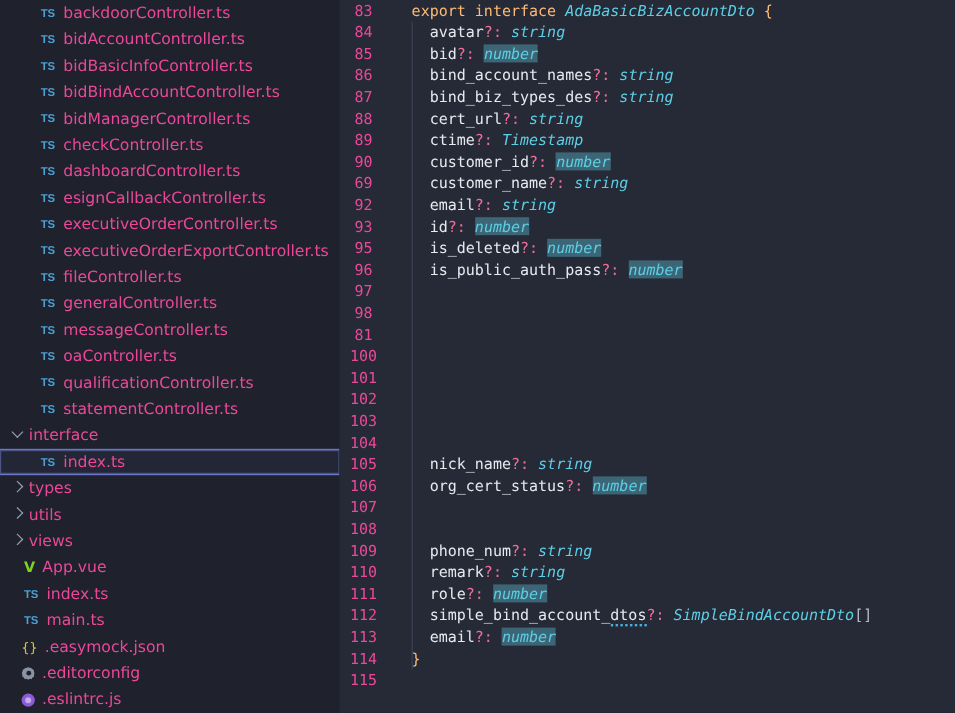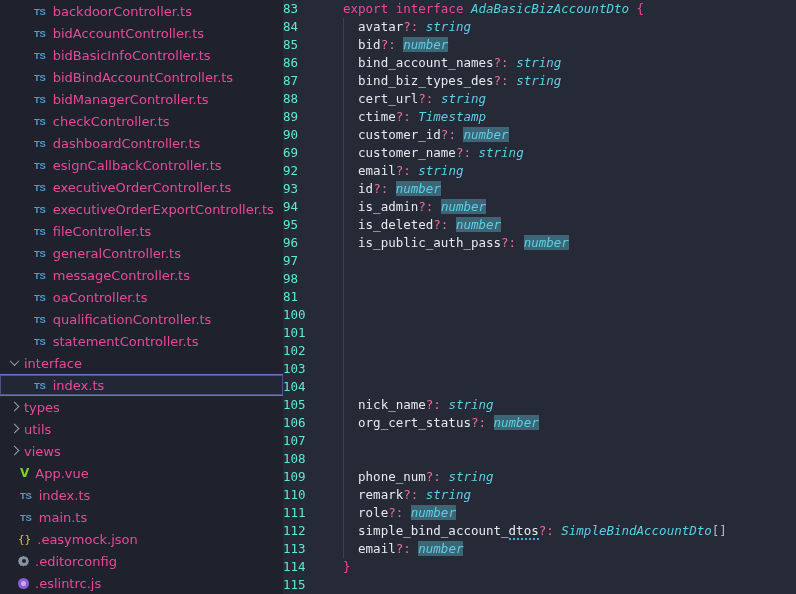--- a/index.html
+++ b/index.html
@@ -137,23 +137,23 @@
   }
   .code-row {
     height: 18px;
     display: flex;
     align-items: flex-start;
     position: relative;
   }
   .lineno {
     width: 47px;
     flex: 0 0 47px;
-    text-align: left;
+    text-align: center;
     padding-right: 7px;
-    color: #5eead4;
+    color: #ec4899;
     font-size: 12.5px;
     line-height: 18px;
     font-family: "DejaVu Sans Mono", monospace;
     user-select: none;
   }
   .codetext {
     flex: 1 1 auto;
     font-size: 12.5px;
     line-height: 18px;
     white-space: pre;
@@ -162,21 +162,21 @@
     padding-left: 13px;
   }
   
   .guide {
     position: absolute;
     left: 60px;
     width: 1px;
     background: #3b4154;
   }
 
-  .kw   { color: #ec4899; text-align: right; }   
+  .kw   { color: #fdba74; text-align: right; }   
   .type { color: #5ccfe6; font-style: italic; }  
   .prop { color: #e6e9ef; }
   .opt  { color: #f06d9a; }   
   .punc { color: #b5bcc9; }
   .hl   { background: #3c6676; text-align: center; }  
   .squig {
     border-bottom: 2px dotted #47b0e0;
     padding-bottom: 0px;
   }
 
@@ -368,24 +368,20 @@
         </div>
         <div class="code-row">
           <div class="lineno">92</div>
           <div class="codetext">  <span class="prop">email</span><span class="opt">?:</span><span class="punc"> </span><span class="type">string</span></div>
         </div>
         <div class="code-row">
           <div class="lineno">93</div>
           <div class="codetext">  <span class="prop">id</span><span class="opt">?:</span><span class="punc"> </span><span class="type hl">number</span></div>
         </div>
         <div class="code-row">
-          <div class="lineno">94</div>
-          <div class="codetext">  <span class="prop">is_admin</span><span class="opt">?:</span><span class="punc"> </span><span class="type hl">number</span></div>
-        </div>
-        <div class="code-row">
           <div class="lineno">95</div>
           <div class="codetext">  <span class="prop">is_deleted</span><span class="opt">?:</span><span class="punc"> </span><span class="type hl">number</span></div>
         </div>
         <div class="code-row">
           <div class="lineno">96</div>
           <div class="codetext">  <span class="prop">is_public_auth_pass</span><span class="opt">?:</span><span class="punc"> </span><span class="type hl">number</span></div>
         </div>
         <div class="code-row">
           <div class="lineno">97</div>
           <div class="codetext">  </div>

